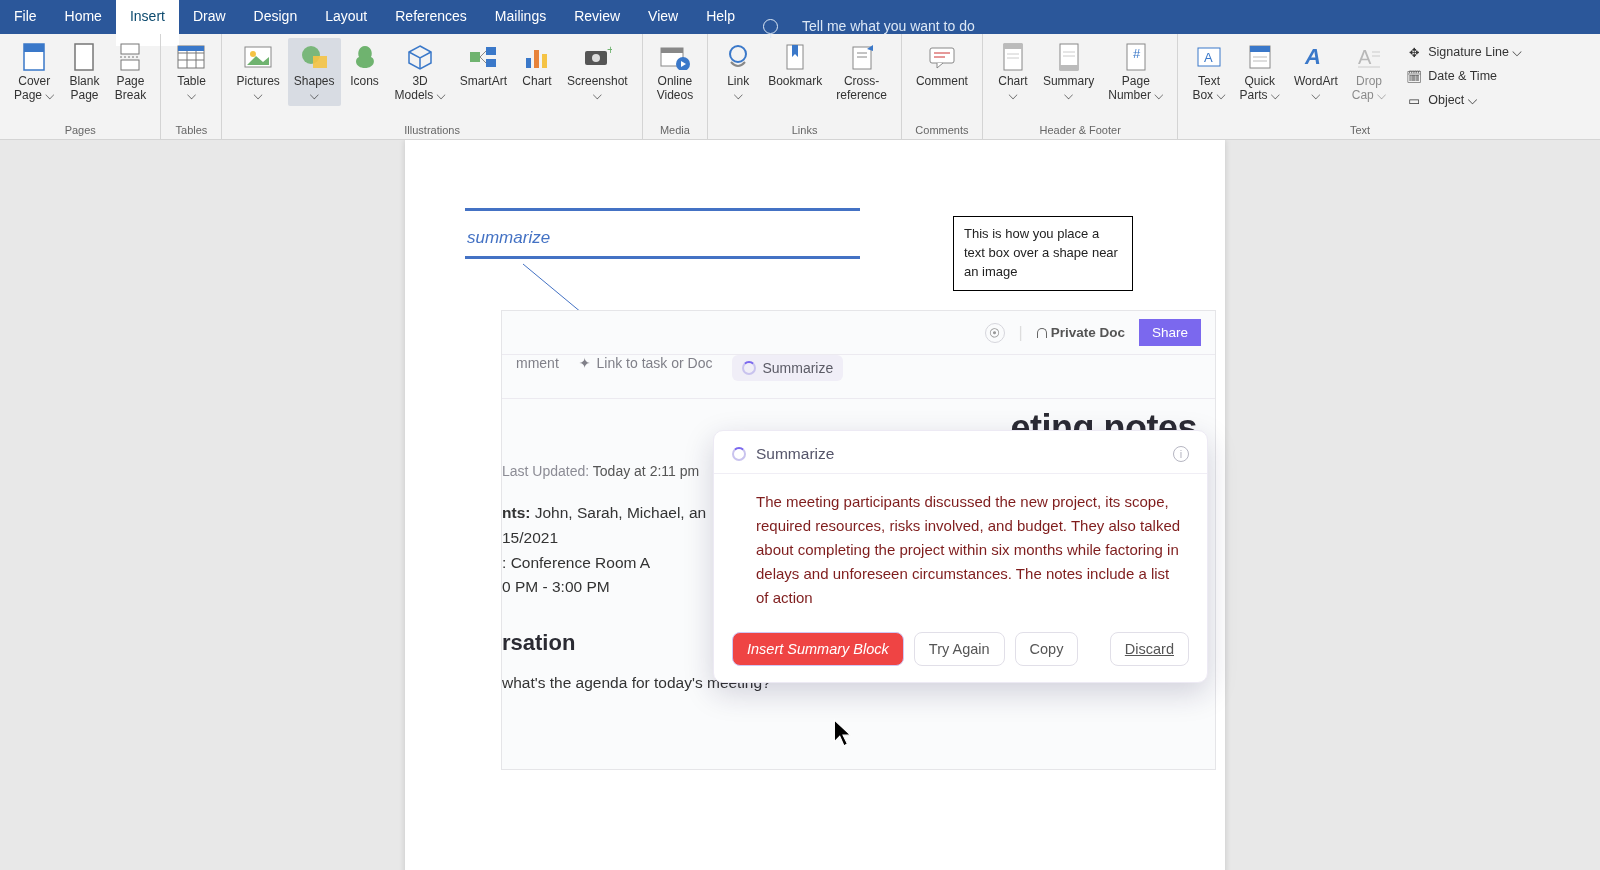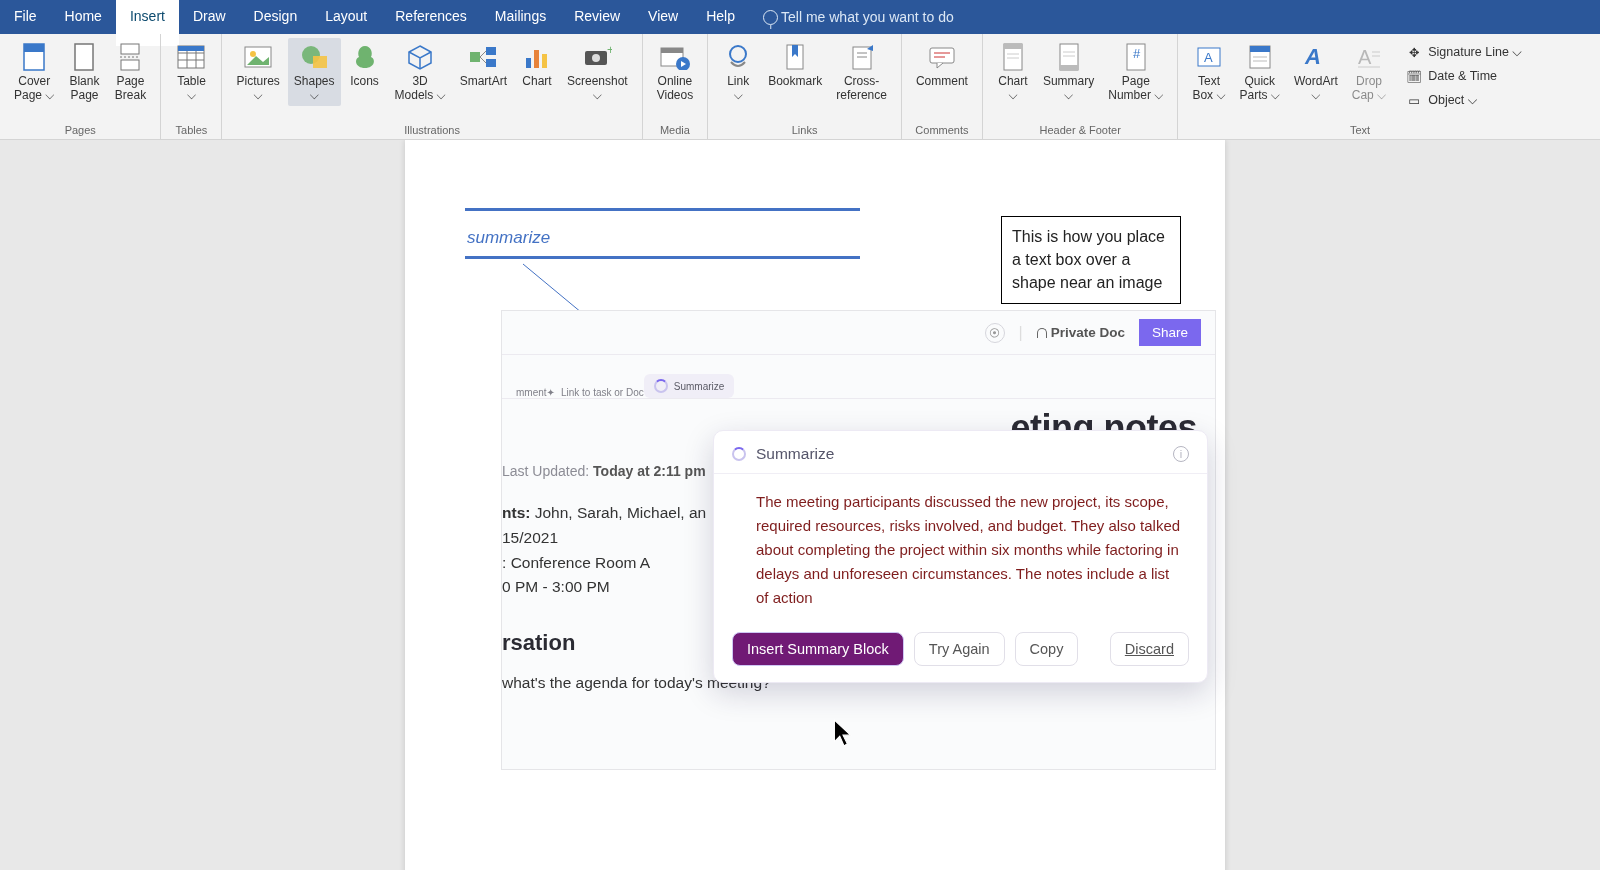--- a/index.html
+++ b/index.html
@@ -2,21 +2,21 @@
 <html><head>
 <meta charset="utf-8">
 <style>
 * { margin: 0; padding: 0; box-sizing: border-box; font-family: "Segoe UI", Arial, sans-serif; }
 body { background: #e8e8e8; width: 1600px; height: 870px; overflow: hidden; position: relative; }
 
 
 .menubar { background: #2b579a; height: 34px; display: flex; align-items: stretch; color: #fff; font-size: 14px; }
 .menubar .tab { padding: 8px 14px 0 14px; cursor: pointer; height: 46px; }
 .menubar .tab.active { background: #fff; color: #0c4a6e; }
-.tellme { display: flex; align-items: center; gap: 3px; padding: 0 14px; color: #dbe7f5; }
+.tellme { display: flex; align-items: flex-end; gap: 24px; padding: 0 14px; color: #dbe7f5; }
 .bulb { width: 15px; height: 15px; border: 1.5px solid #dbe7f5; border-radius: 50%; position: relative; }
 .bulb::after { content: ""; position: absolute; width: 1.5px; height: 4px; background: #dbe7f5; left: 50%; transform: translateX(-50%); bottom: -5px; }
 
 
 .ribbon { background: #f3f3f3; height: 106px; border-bottom: 1px solid #d4d4d4; display: flex; }
 .group { border-right: 1px solid #d4d4d4; padding: 4px 8px 2px 8px; display: flex; flex-direction: column; align-items: center; justify-content: space-between; }
 .group-items { display: flex; gap: 2px; align-items: flex-start; }
 .group-label { font-size: 11px; color: #666; padding: 2px 0 1px 0; }
 .rbtn { display: flex; flex-direction: column; align-items: center; justify-content: flex-start; padding: 3px 6px; cursor: pointer; border-radius: 2px; min-width: 44px; }
 .rbtn.sel { background: #d8dce3; }
@@ -26,53 +26,53 @@
 .siderow { display: flex; align-items: center; gap: 6px; cursor: pointer; padding: 2px 4px; }
 .siderow .sm-ic { width: 16px; height: 16px; display:flex; align-items:center; justify-content:center; }
 
 
 .docarea { position: absolute; top: 140px; left: 0; right: 0; bottom: 0; background: #e8e8e8; overflow: hidden; }
 .page { position: absolute; left: 405px; top: 0; width: 820px; height: 1050px; background: #fff; box-shadow: 0 0 6px rgba(0,0,0,.15); }
 
 
 .hr-blue { position: absolute; height: 3px; background: #4472c4; }
 .sum-label { position: absolute; color: #4472c4; font-style: italic; font-size: 17px; }
-.text-frame { position: absolute; border: 1.2px solid #000; background: #fff; padding: 8px 10px; font-size: 16px; color: #222; line-height: 1.45; margin-left: 48px; }
+.text-frame { position: absolute; border: 1.2px solid #000; background: #fff; padding: 8px 10px; font-size: 13px; color: #222; line-height: 1.45; }
 
 
 .embed { position: absolute; left: 96px; top: 170px; width: 715px; height: 460px; background: #fafbfc; border: 1px solid #e5e5e8; }
 .embed-top { height: 44px; display: flex; align-items: center; justify-content: flex-end; gap: 14px; padding: 0 14px; border-bottom: 1px solid #eceaf0; }
 .pill-btn { font-size: 13.5px; padding: 6px 13px; border-radius: 0; cursor: pointer; }
 .share { background: #7b68ee; color: #fff; }
 .private { color: #555; font-weight: 600; font-size: 13.5px; }
 .lock { display: inline-block; width: 10px; height: 10px; border: 1.5px solid #666; border-bottom: none; border-radius: 5px 5px 0 0; margin-right: 4px; position: relative; top: 1px; }
 .tag-ic { width: 20px; height: 20px; border: 1px solid #d6d6dc; border-radius: 50%; display:flex; align-items:center; justify-content:center; color:#999; font-size:11px;}
 
-.embed-bar { height: 44px; display: flex; align-items: flex-end; padding: 0 14px; color: #808089; font-size: 10px; border-bottom: 1px solid #eceaf0;}
+.embed-bar { height: 44px; display: flex; align-items: flex-start; gap: 20px; padding: 0 14px; color: #808089; font-size: 14px; border-bottom: 1px solid #eceaf0;}
 .embed-bar .chip { display:flex; align-items:center; gap:6px; }
 .chip.active { background:#f0eef7; padding:5px 10px; border-radius:6px; color:#5b5b66; }
 .spin { width:14px; height:14px; border:2px solid #c9c3ee; border-top-color:#7b68ee; border-radius:50%; }
 
 .embed-body { padding: 8px 18px 0 0; position: relative; }
 .doc-title { font-size: 36px; font-weight: 800; color: #2b2b33; letter-spacing: -0.5px; margin-left: 0; text-align: right; }
 .updated { color: #8c8c95; font-size: 14px; margin-top: 14px; }
 .meta { margin-top: 22px; font-size: 15.5px; color: #333; line-height: 1.6; }
 .meta b { font-weight: 700; }
 .sec-h { font-size: 22px; font-weight: 800; color: #2b2b33; margin-top: 30px; }
 .q { font-size: 15.5px; color: #333; margin-top: 18px; }
 
 
 .popover { position: absolute; left: 308px; top: 290px; width: 495px; background: #fff; border-radius: 10px; box-shadow: 0 10px 30px rgba(30,20,70,.18); padding: 0 0 16px 0; border:1px solid #edeaf4;}
 .pop-head { display:flex; align-items:center; justify-content:space-between; padding: 14px 18px 10px 18px; border-bottom:1px solid #f0eef5; color:#55556a; font-size:15.5px;}
 .pop-head .left { display:flex; align-items:center; gap:10px;}
 .info-ic { width:16px; height:16px; border:1.5px solid #b6b6c2; border-radius:50%; color:#b6b6c2; font-size:11px; display:flex; align-items:center; justify-content:center;}
 .pop-body { padding: 16px 25px 8px 42px; font-size: 15px; color:#7f1d1d; line-height:1.6;}
 .pop-actions { display:flex; gap:10px; padding: 14px 18px 0 18px; align-items:center;}
 .act { font-size:14.5px; padding:8px 14px; border-radius:8px; border:1px solid #e1dfe8; color:#555; cursor:pointer; background:#fff;}
-.act.primary { background:#701a75; color:#fff; border-color:#cfc7f5; }
+.act.primary { background:#ef4444; color:#fff; border-color:#cfc7f5;font-style:italic; }
 .act.spacer { margin-left:auto; border:1px solid #e1dfe8;text-decoration:underline;}
 
 .cursor-ic { position:absolute; width:26px; height:30px; }
 </style>
 </head>
 <body>
 
 <div class="menubar">
   <div class="tab">File</div>
   <div class="tab">Home</div>
@@ -432,21 +432,21 @@
           </span>
         <span class="chip active">
             <span class="spin"></span>
             <span>Summarize</span>
           </span>
       </div>
       <div class="embed-body">
         <div class="doc-title">eting notes</div>
         <div class="updated">
           <span>Last Updated:</span>
-          <span style="color:#555;font-weight:700">Today at 2:11 pm</span>
+          <span style="color:#555;font-weight:400">Today at 2:11 pm</span>
         </div>
         <div class="meta">
           <div><b>nts:</b> <span>John, Sarah, Michael, an</span></div>
           <div>15/2021</div>
           <div><span>:</span> <span>Conference Room A</span></div>
           <div>0 PM - 3:00 PM</div>
         </div>
         <div class="sec-h">rsation</div>
         <div class="q">what's the agenda for today's meeting?</div>
       </div>

